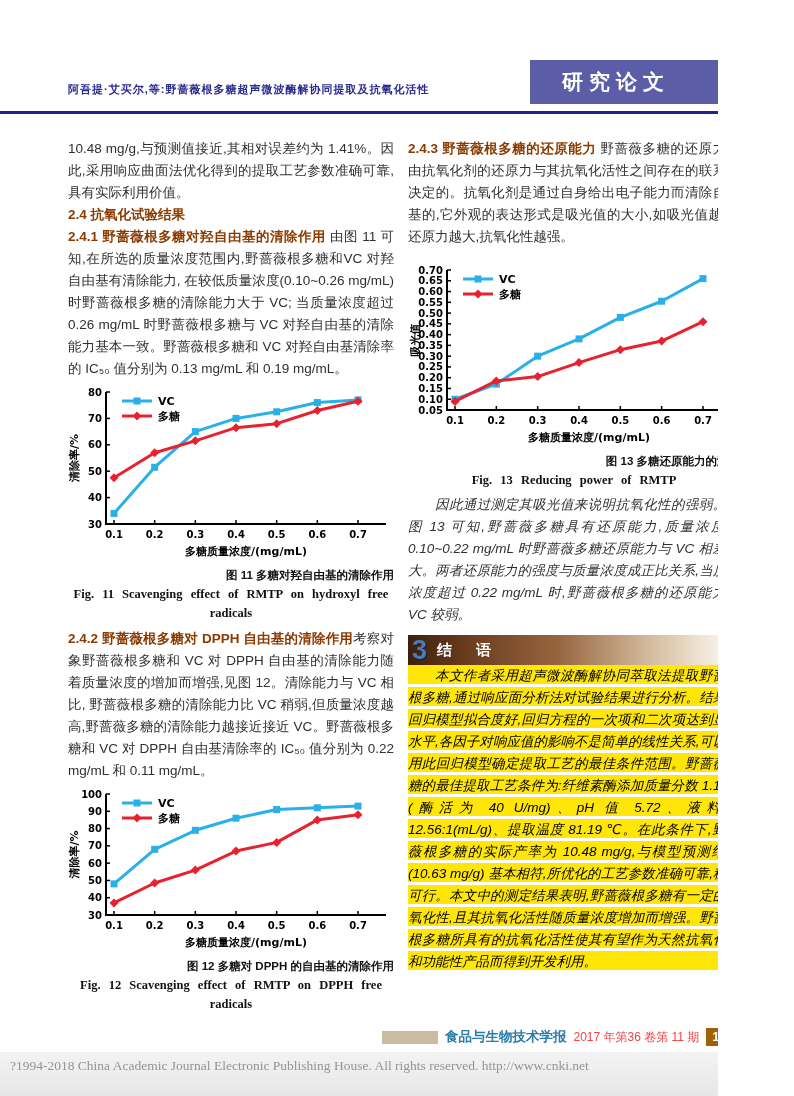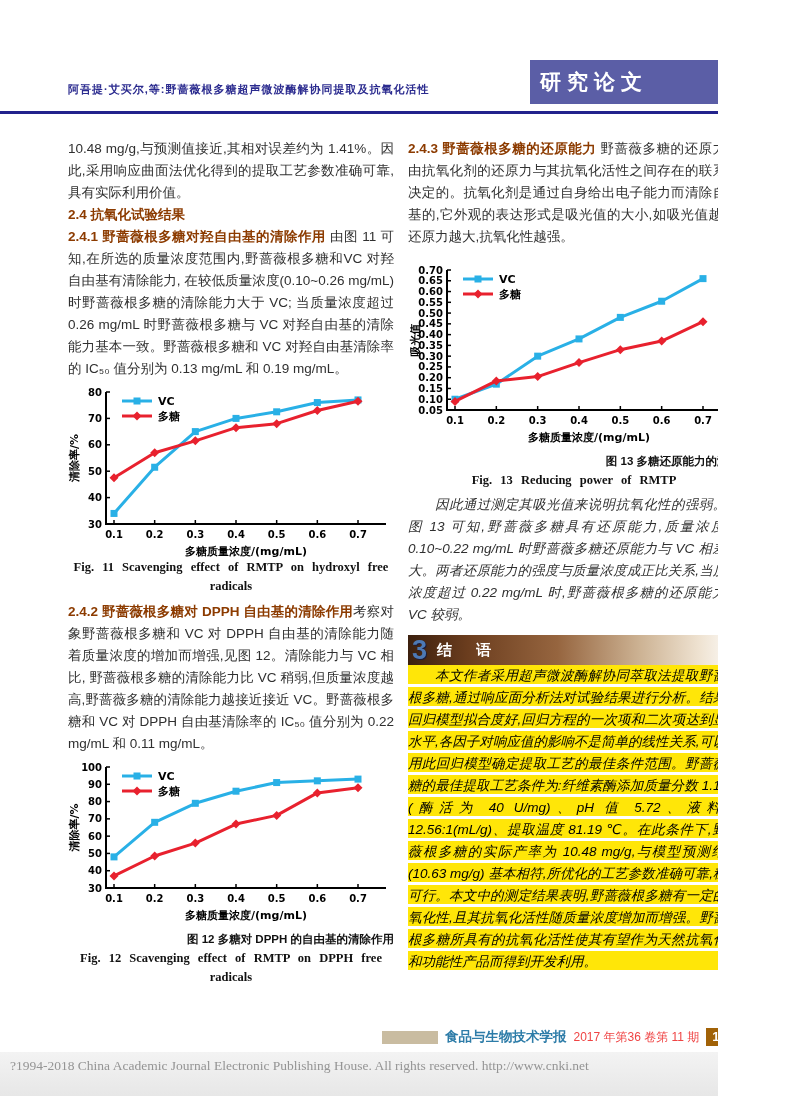--- a/index.html
+++ b/index.html
@@ -4,21 +4,21 @@
 <style>
   html,body{margin:0;padding:0;background:#fff;}
   #page{position:relative;width:718px;height:1096px;background:#fff;overflow:hidden;
         font-family:"Liberation Sans","DejaVu Sans",sans-serif;color:#303030;}
 
   
   .running-title{position:absolute;left:68px;top:82px;font-size:11px;font-weight:bold;
         color:#2b2b8f;letter-spacing:1px;white-space:nowrap;}
   .article-type{position:absolute;right:0;top:60px;width:188px;height:44px;background:#5b5ea6;
         color:#fff;font-size:21px;font-weight:bold;letter-spacing:6px;line-height:44px;
-        padding-left:10px;box-sizing:border-box;}
+        padding-left:32px;box-sizing:border-box;}
   .head-rule{position:absolute;left:0;right:0;top:111px;height:3px;background:#22228c;}
 
   
   .col{position:absolute;top:138px;font-size:13.5px;line-height:22px;text-align:justify;}
   #col-left{left:68px;width:326px;}
   #col-right{left:408px;width:332px;}
   .col p{margin:0;}
   .sec-head{color:#8c3b00;font-weight:bold;}
   h3.sec{margin:0;font-size:13.5px;line-height:22px;color:#8c3b00;font-weight:bold;}
   .indent{text-indent:2em;font-style:italic;}
@@ -119,20 +119,21 @@
         <polygon points="290,12.739999999999995 294.5,17.239999999999995 290,21.739999999999995 285.5,17.239999999999995" fill="#e8212e"></polygon>
         <line x1="54" y1="17" x2="84" y2="17" stroke="#29b0e6" stroke-width="3"></line>
         <rect x="65.5" y="13.5" width="7" height="7" fill="#29b0e6"></rect>
         <text x="90" y="21" class="lg">VC</text>
         <line x1="54" y1="32" x2="84" y2="32" stroke="#e8212e" stroke-width="3"></line>
         <polygon points="69,27.5 73.5,32 69,36.5 64.5,32" fill="#e8212e"></polygon>
         <text x="90" y="36" class="lg">多糖</text>
         <text x="178" y="171" text-anchor="middle" class="axl">多糖质量浓度/(mg/mL)</text>
         <text x="10" y="74" text-anchor="middle" class="axl" transform="rotate(-90 10 74)">清除率/%</text>
       </svg>
+    <div class="cap-zh">图 11  多糖对羟自由基的清除作用</div>
     <div class="cap-en">Fig. 11  Scavenging effect of RMTP on hydroxyl free radicals</div>
 
     <p style="margin-top:5px;"><span class="sec-head">2.4.2  野蔷薇根多糖对 DPPH 自由基的清除作用</span><span>考察对象野蔷薇根多糖和 VC 对 DPPH 自由基的清除能力随着质量浓度的增加而增强,见图 12。清除能力与 VC 相比, 野蔷薇根多糖的清除能力比 VC 稍弱,但质量浓度越高,野蔷薇多糖的清除能力越接近接近 VC。野蔷薇根多糖和 VC 对 DPPH 自由基清除率的 IC₅₀ 值分别为 0.22 mg/mL 和 0.11 mg/mL。</span></p>
 
     <svg class="chart" width="326" height="163">
         <line x1="38" y1="8" x2="38" y2="129" stroke="#000" stroke-width="2"></line>
         <line x1="37" y1="129" x2="318" y2="129" stroke="#000" stroke-width="2"></line>
         <line x1="38" y1="129" x2="42" y2="129" stroke="#000" stroke-width="1.5"></line>
         <text x="34" y="132.5" text-anchor="end" class="ax">30</text>
         <line x1="38" y1="111.71428571428572" x2="42" y2="111.71428571428572" stroke="#000" stroke-width="1.5"></line>

